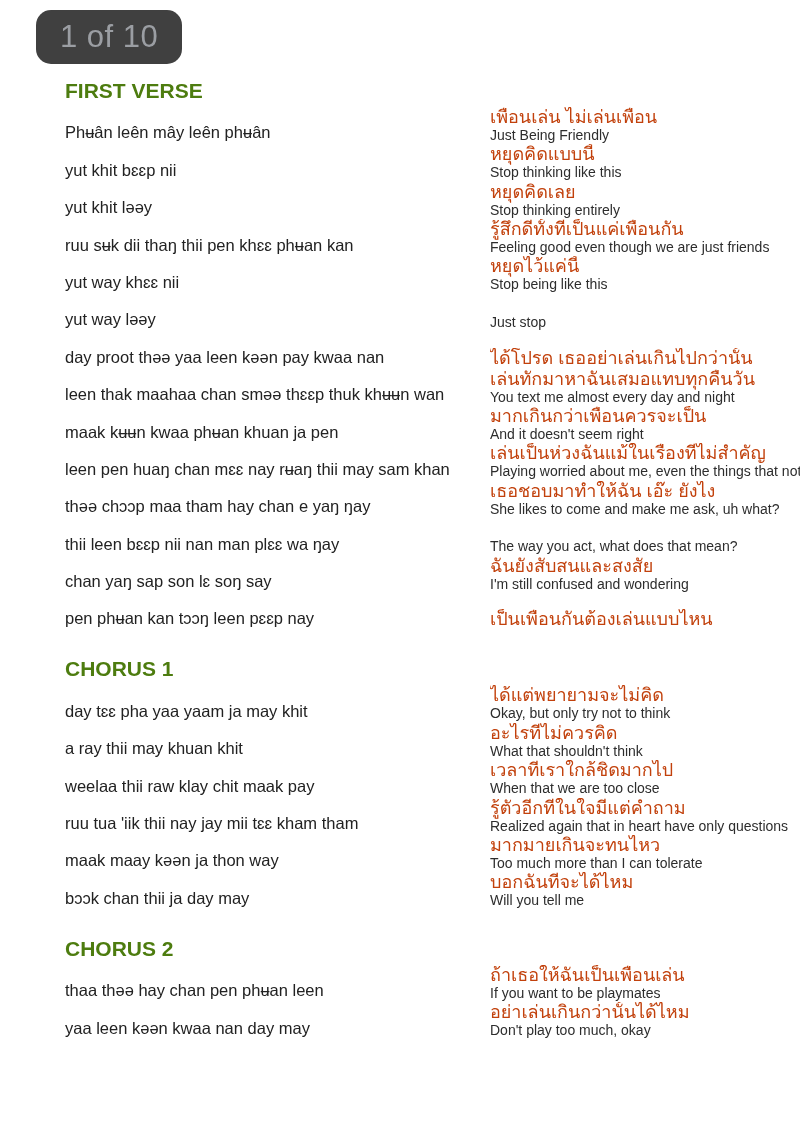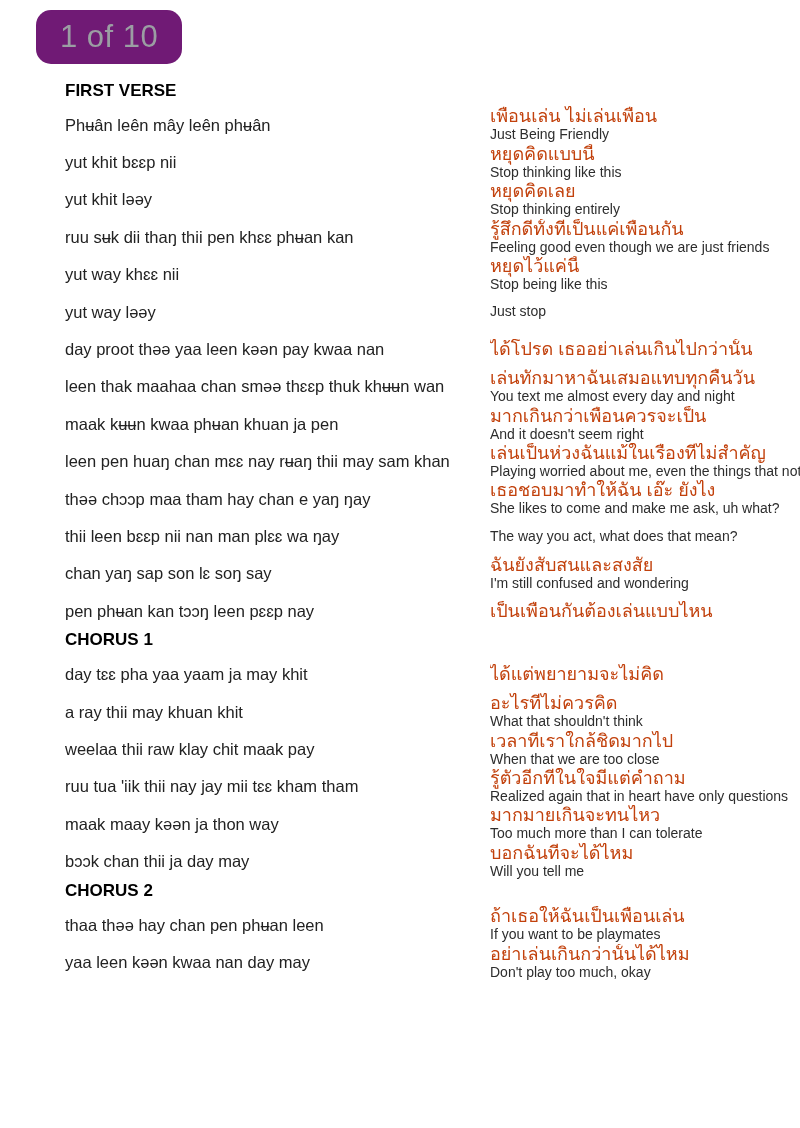--- a/index.html
+++ b/index.html
@@ -10,42 +10,42 @@
     position:relative; overflow:hidden;
   }
   .page {
     position:absolute; inset:0;
     background:#ffffff; overflow:hidden;
   }
   .page-badge {
     position:absolute; left:36px; top:10px;
     height:54px; min-width:136px;
     padding:0 24px;
-    background:#701a75;
+    background:#404040;
     border-radius:15px;
     display:flex; align-items:center; justify-content:center;
     color:#9b9ea3;
     font-size:31px;
     letter-spacing:0.5px;
   }
   .content {
     position:absolute; left:65px; top:80px; right:0; bottom:0;
   }
   .section { display:block; }
-  .section:not(:first-child) { }
+  .section:not(:first-child) { margin-top:29px; }
   .section-header {
     font-weight:bold;
-    font-size:17px;
+    font-size:21px;
     line-height:22px;
-    color:#000000;
+    color:#4d7c0f;
     margin-bottom:4px;
   }
   .row {
     display:flex;
-    align-items:center;
+    align-items:flex-end;
     min-height:37.4px;
   }
   .cell-phonetic {
     flex:0 0 425px;
     width:425px;
     font-size:16.5px;
     line-height:21px;
     color:#222222;
     padding-top:1px;
     white-space:nowrap;
@@ -191,20 +191,21 @@
 </div>
   </div>
 
   <div class="section">
     <div class="section-header">CHORUS 1</div>
     <div class="section-rows">
   <div class="row">
     <div class="cell-phonetic">day tɛɛ pha yaa yaam ja may khit</div>
     <div class="cell-translation">
       <div class="thai-line">ได้แต่พยายามจะไม่คิด</div>
+      <div class="english-line">Okay, but only try not to think</div>
     </div>
   </div>
 
   <div class="row">
     <div class="cell-phonetic">a ray thii may khuan khit</div>
     <div class="cell-translation">
       <div class="thai-line">อะไรที่ไม่ควรคิด</div>
       <div class="english-line">What that shouldn't think</div>
     </div>
   </div>

